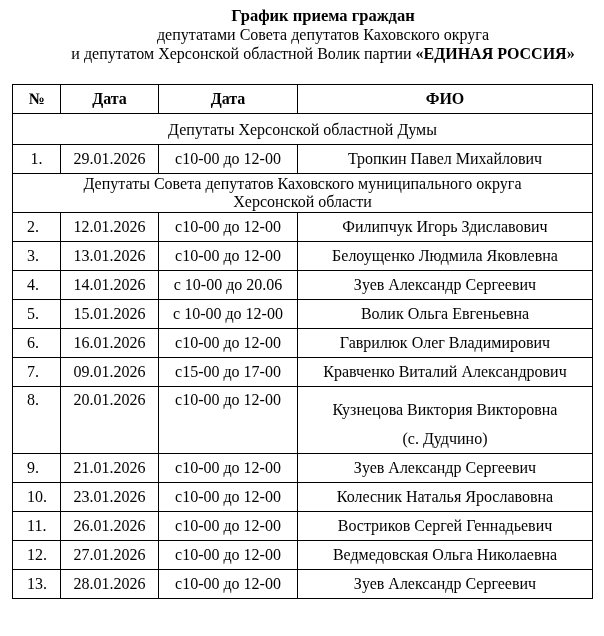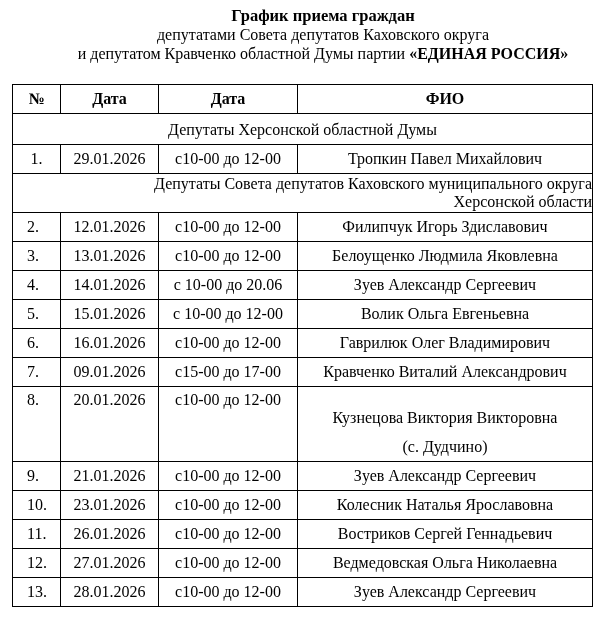--- a/index.html
+++ b/index.html
@@ -61,53 +61,52 @@
     col.c-time { width: 139px; }
     col.c-name { width: 295px; }
     tr.section td {
       font-weight: normal;
       height: 30px;
       line-height: 19px;
     }
     tr.section.two-line td {
       height: 38px;
       line-height: 18px;
-      text-align: right;
     }
     tr.row td {
       height: 28px;
     }
     tr.row td.num {
       text-align: left;
       padding-left: 14px;
     }
     tr.row.first td.num {
       text-align: center;
       padding-left: 0;
     }
     tr.row.tall td {
       height: 58px;
       vertical-align: top;
       padding-top: 4px;
     }
     tr.row.tall td.name {
       line-height: 29px;
-      padding-top: 16px;
+      padding-top: 8px;
     }
     .name-note {
       display: block;
     }
   </style>
 </head>
 <body>
 
 <div class="doc-header">
   <span class="line title">График приема граждан</span>
   <span class="line">депутатами Совета депутатов Каховского округа</span>
-  <span class="line"><span>и депутатом Кравченко областной Думы партии </span><span class="bold">«ЕДИНАЯ РОССИЯ»</span></span>
+  <span class="line"><span>и депутатом Херсонской областной Волик партии </span><span class="bold">«ЕДИНАЯ РОССИЯ»</span></span>
 </div>
 
 <table class="schedule">
   <colgroup>
     <col class="c-num">
       <col class="c-date">
       <col class="c-time">
       <col class="c-name">
   </colgroup>
   <thead>

